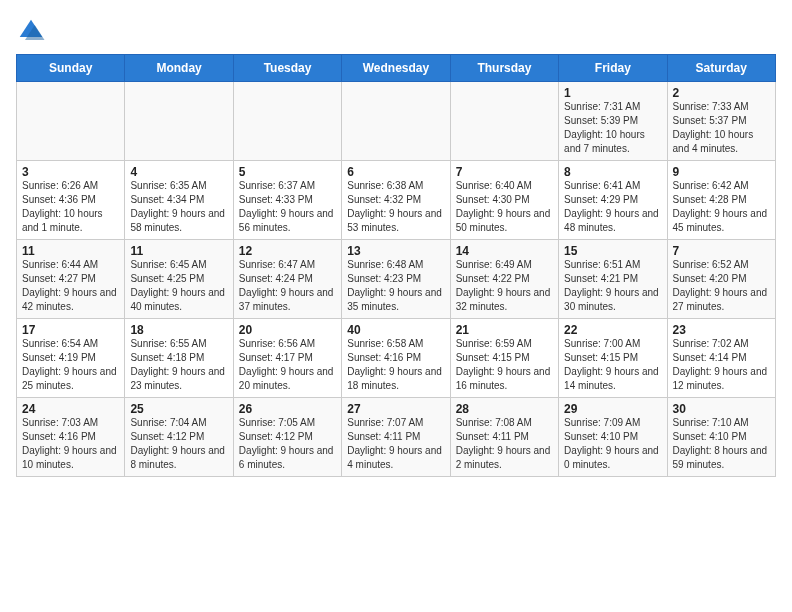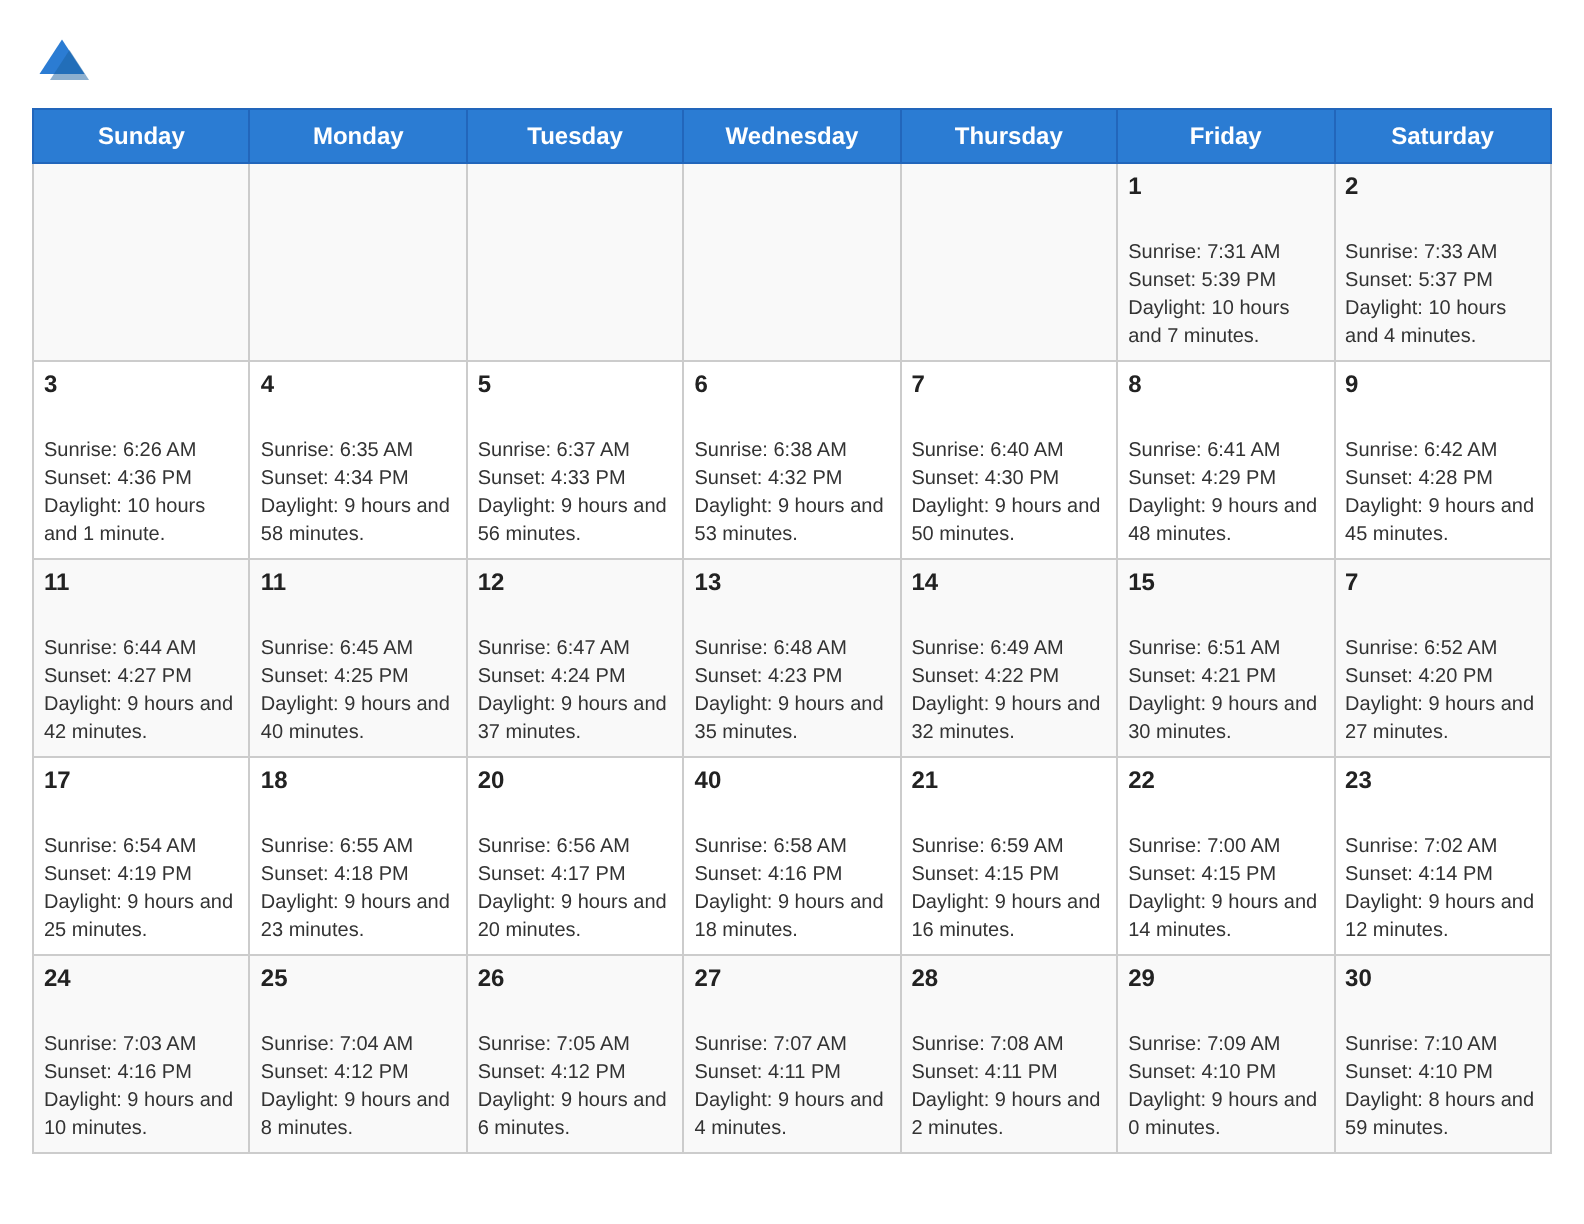--- a/index.html
+++ b/index.html
@@ -73,21 +73,20 @@
     }
     .day-number {
       font-weight: bold;
       font-size: 12px;
       color: #222;
     }
     .day-detail {
       color: #333;
       font-size: 10px;
       line-height: 1.4;
-      margin-top: 20px;
     }
     td.empty {
       background: #f5f5f5;
     }
   </style>
 </head>
 <body>
 
 <div class="header-section">
   <div class="logo">

